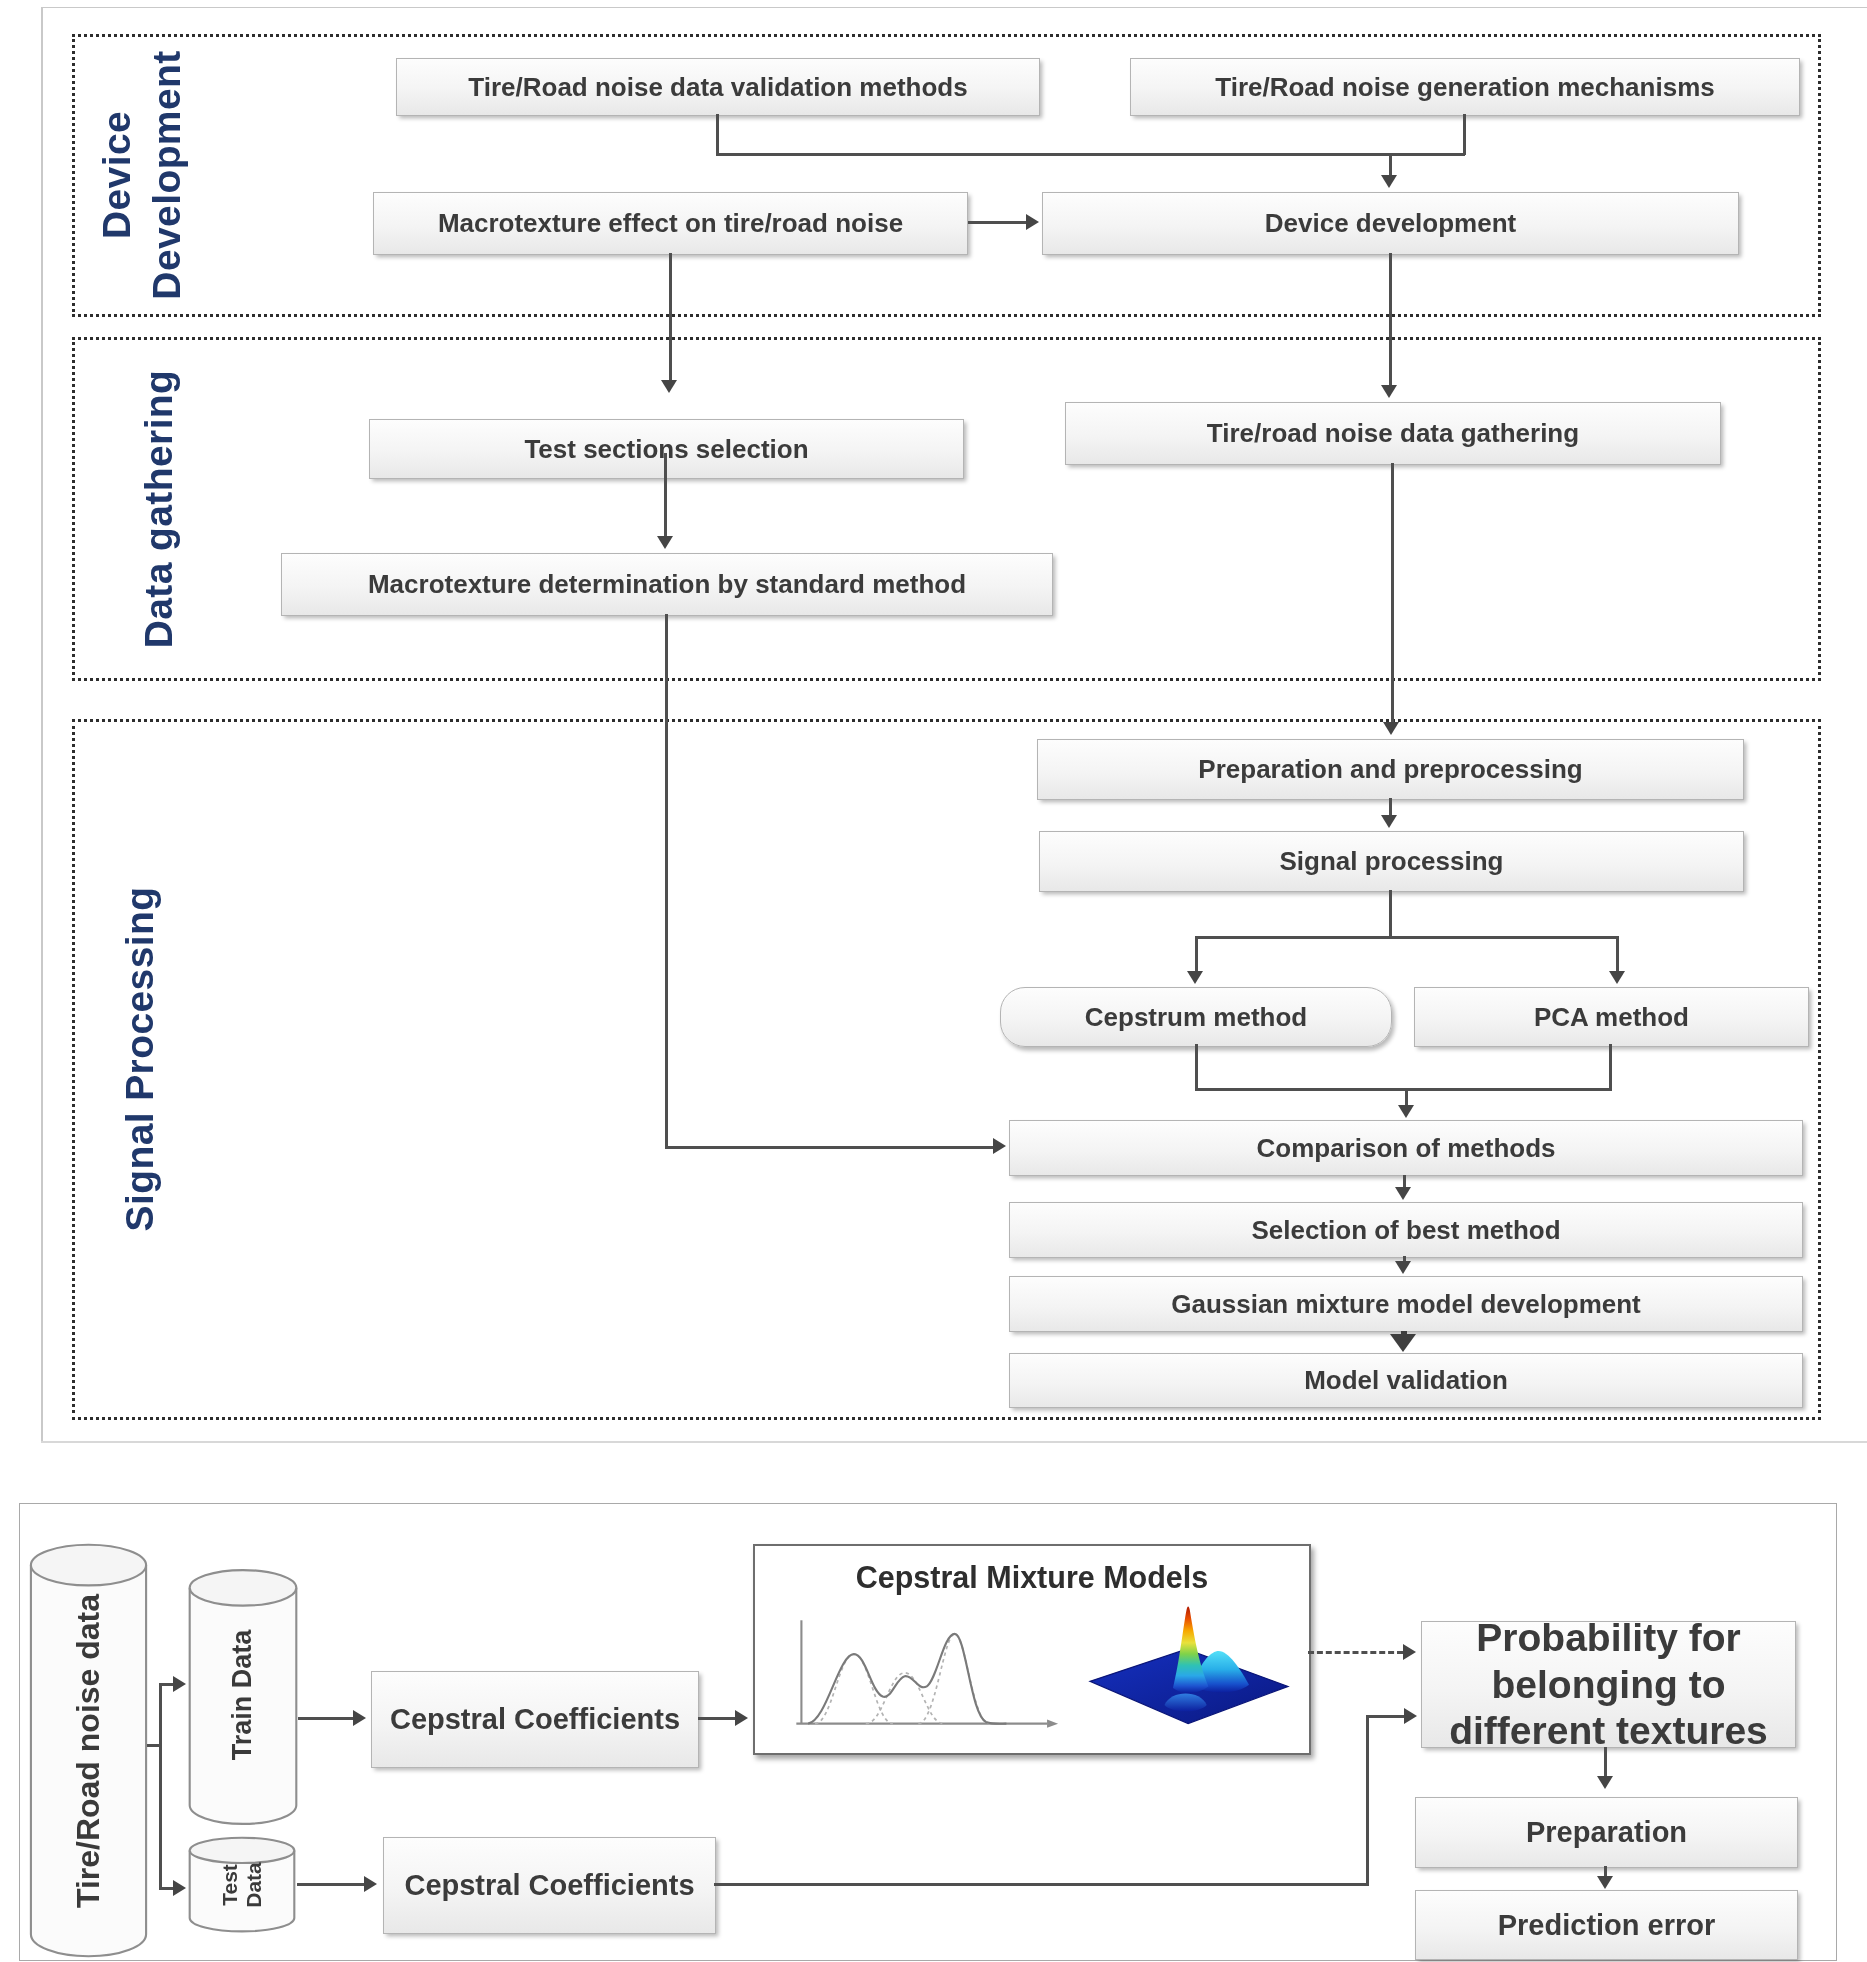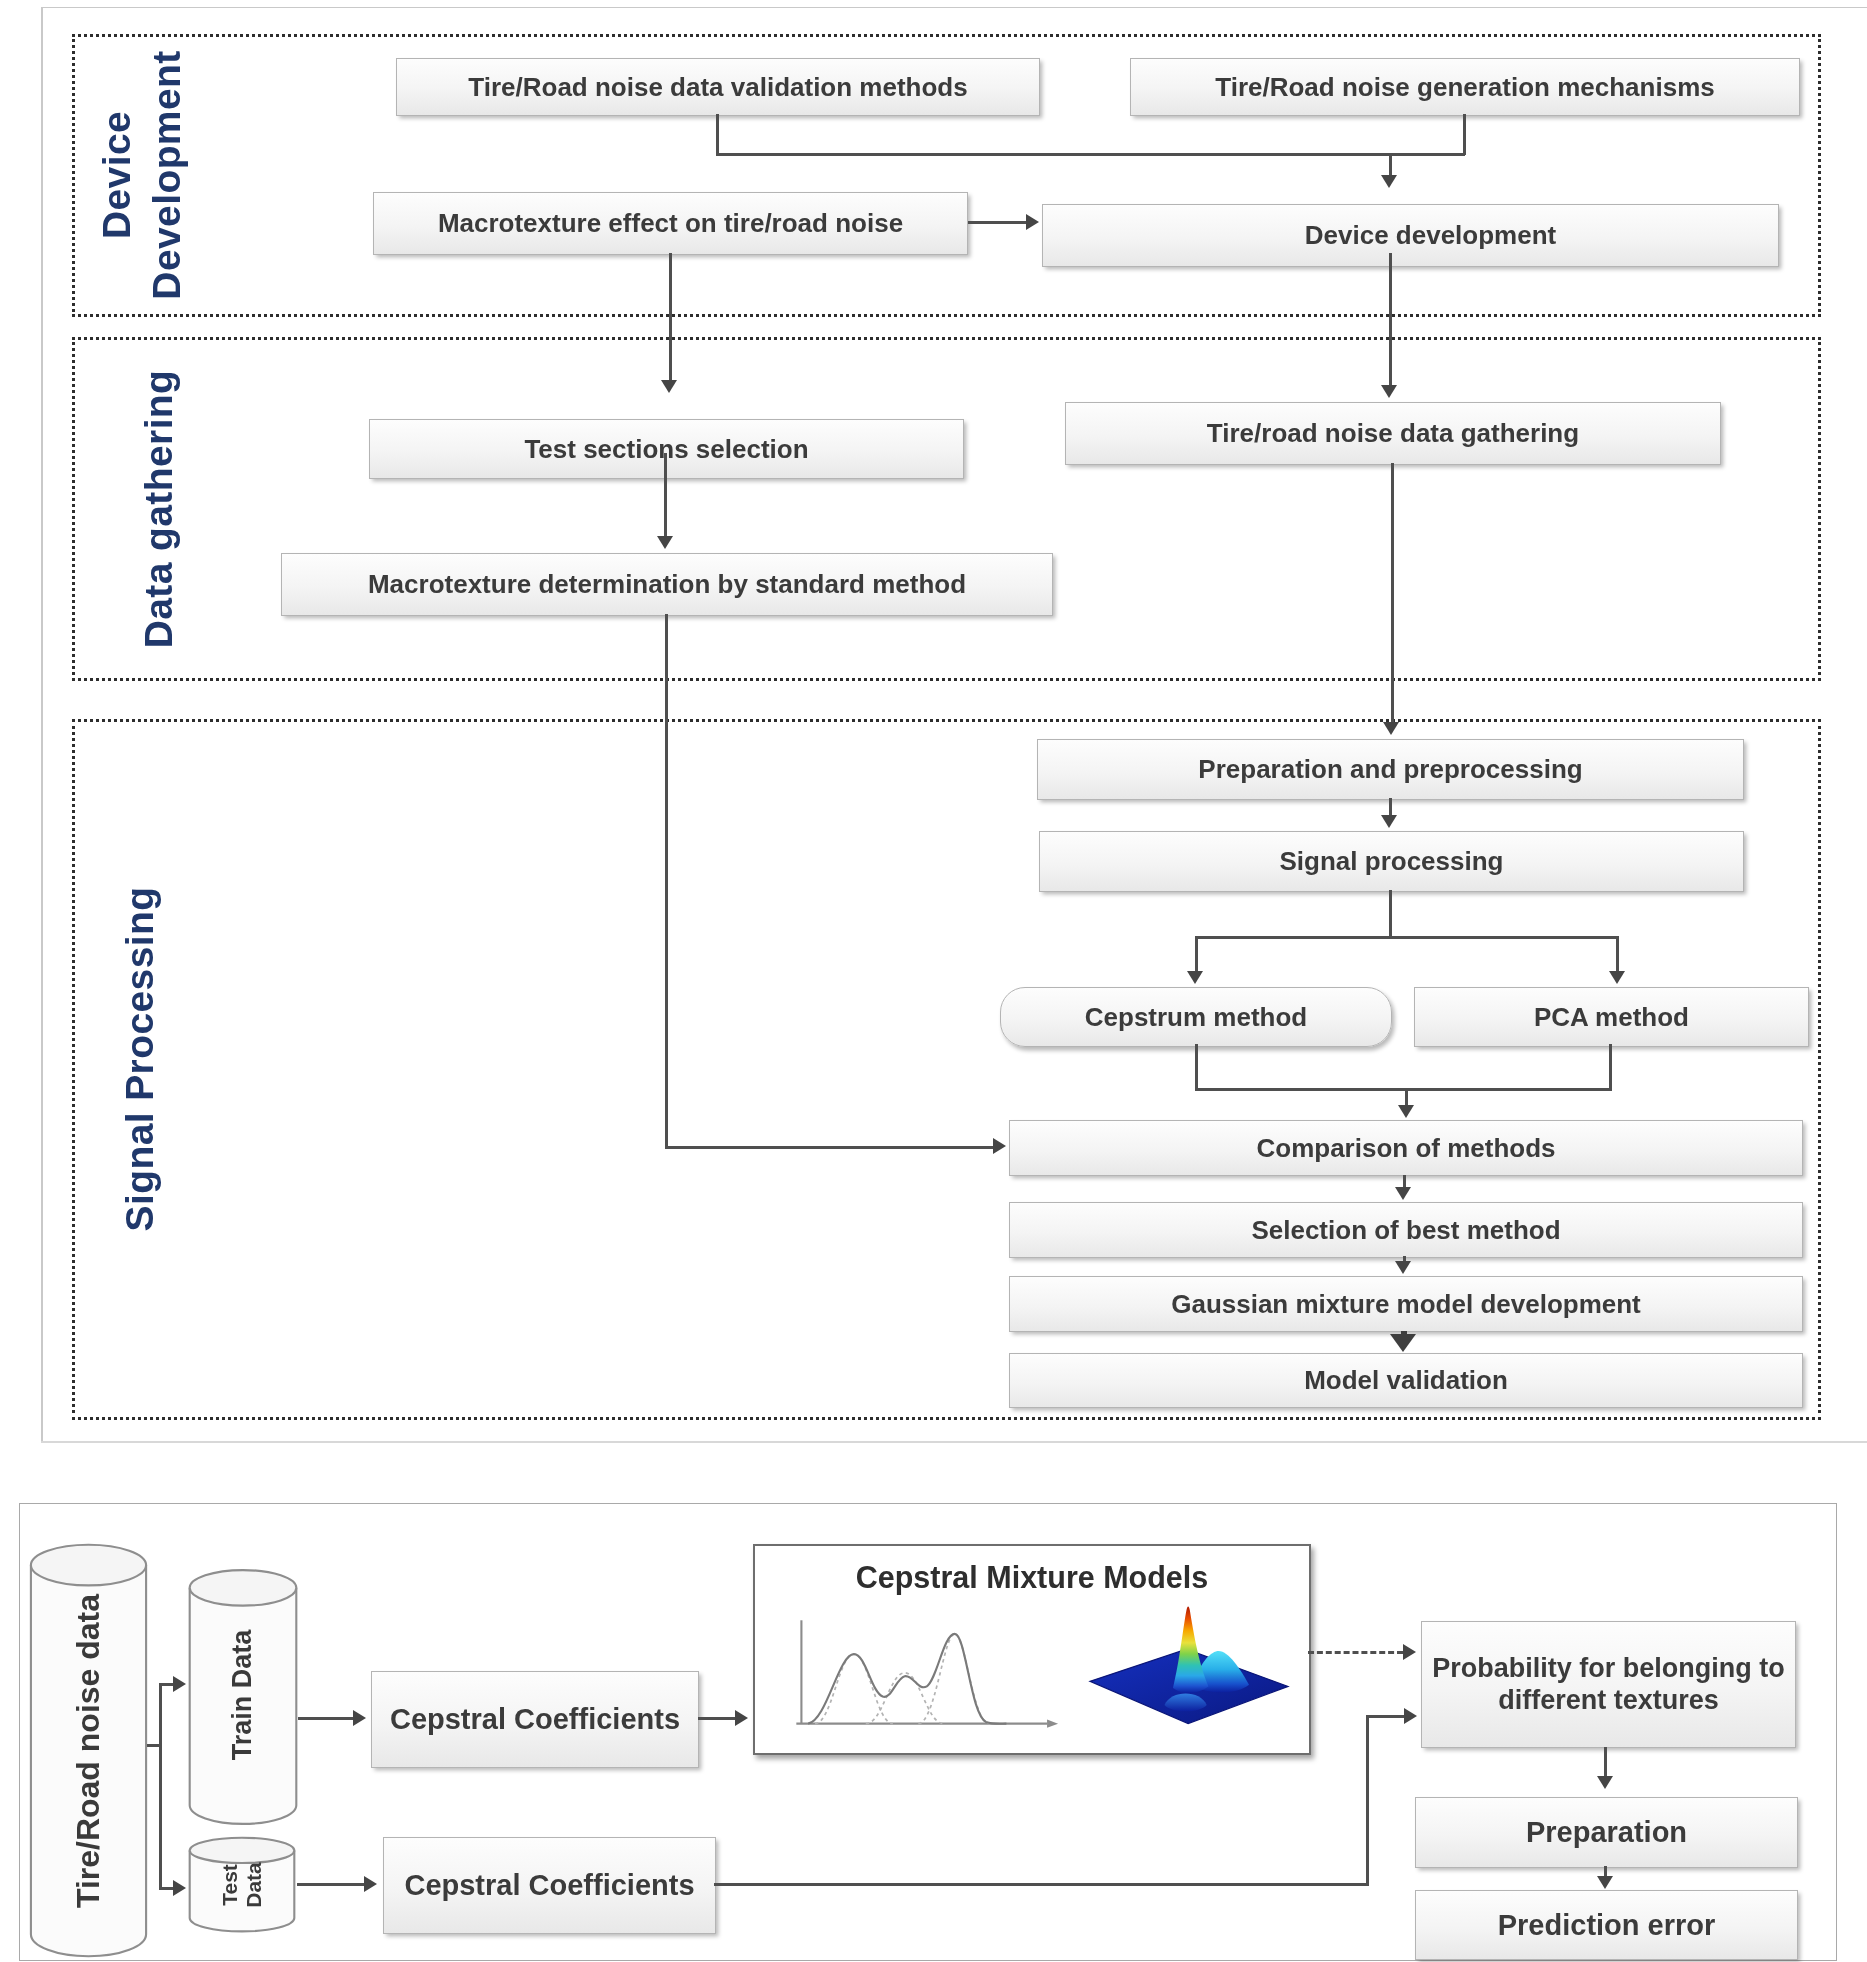--- a/index.html
+++ b/index.html
@@ -55,21 +55,21 @@
   <div class="vlabel" style="left:142px;top:175px;">
     <span>Device</span><br>
     <span>Development</span>
   </div>
   <div class="vlabel" style="left:159px;top:509px;">Data gathering</div>
   <div class="vlabel" style="left:140px;top:1059px;">Signal Processing</div>
 
   <div class="fbox" style="left:396px;top:58px;width:642px;height:56px;">Tire/Road noise data validation methods</div>
   <div class="fbox" style="left:1130px;top:58px;width:668px;height:56px;">Tire/Road noise generation mechanisms</div>
   <div class="fbox" style="left:373px;top:192px;width:593px;height:61px;">Macrotexture effect on tire/road noise</div>
-  <div class="fbox" style="left:1042px;top:204px;width:695px;height:61px;padding-left:40px;">Device development</div>
+  <div class="fbox" style="left:1042px;top:192px;width:695px;height:61px;">Device development</div>
 
   <div class="ln" style="left:716px;top:114px;width:2.5px;height:41px;"></div>
   <div class="ln" style="left:1463px;top:114px;width:2.5px;height:41px;"></div>
   <div class="ln" style="left:716px;top:153px;width:749px;height:2.5px;"></div>
   <div class="ln" style="left:1389px;top:154px;width:2.5px;height:22px;"></div>
   <div class="ah-down" style="left:1381px;top:175px;"></div>
   <div class="ln" style="left:968px;top:221px;width:61px;height:2.5px;"></div>
   <div class="ah-right" style="left:1026px;top:214px;"></div>
 
   <div class="ln" style="left:669px;top:253px;width:2.5px;height:127px;"></div>
@@ -215,21 +215,21 @@
   </svg>
 
   <div class="dash" style="left:1308px;top:1651px;width:95px;"></div>
   <div class="ah-right" style="left:1403px;top:1644px;"></div>
 
   <div class="ln" style="left:714px;top:1883px;width:654px;height:2.5px;"></div>
   <div class="ln" style="left:1366px;top:1715px;width:2.5px;height:171px;"></div>
   <div class="ln" style="left:1366px;top:1715px;width:41px;height:2.5px;"></div>
   <div class="ah-right" style="left:1404px;top:1708px;"></div>
 
-  <div class="fbox small" style="left:1421px;top:1621px;width:373px;height:125px;font-size:27px;">
+  <div class="fbox small" style="left:1421px;top:1621px;width:373px;height:125px;font-size:39px;">
     <div>
       <span>Probability for belonging to</span><br>
       <span>different textures</span>
     </div>
   </div>
   <div class="fbox small" style="left:1415px;top:1797px;width:381px;height:69px;font-size:29px;">Preparation</div>
   <div class="fbox small" style="left:1415px;top:1890px;width:381px;height:68px;font-size:29px;">Prediction error</div>
 
   <div class="ln" style="left:1604px;top:1747px;width:2.5px;height:32px;"></div>
   <div class="ah-down" style="left:1597px;top:1776px;"></div>

